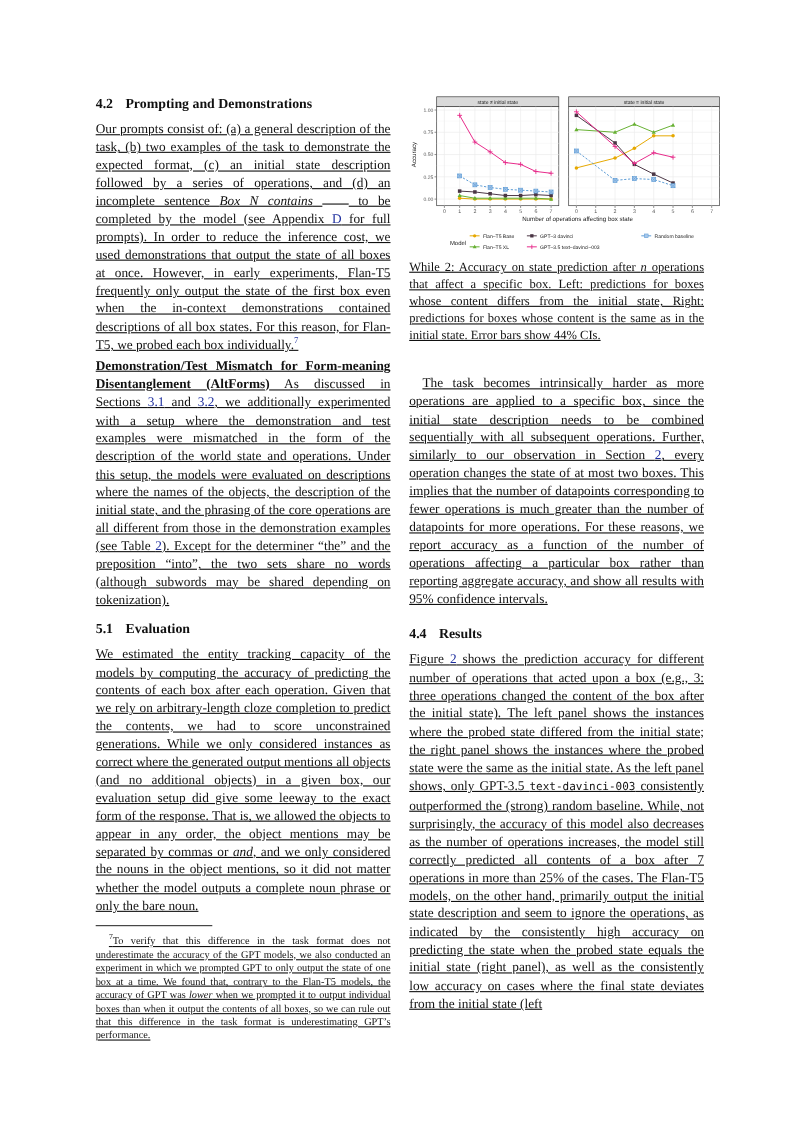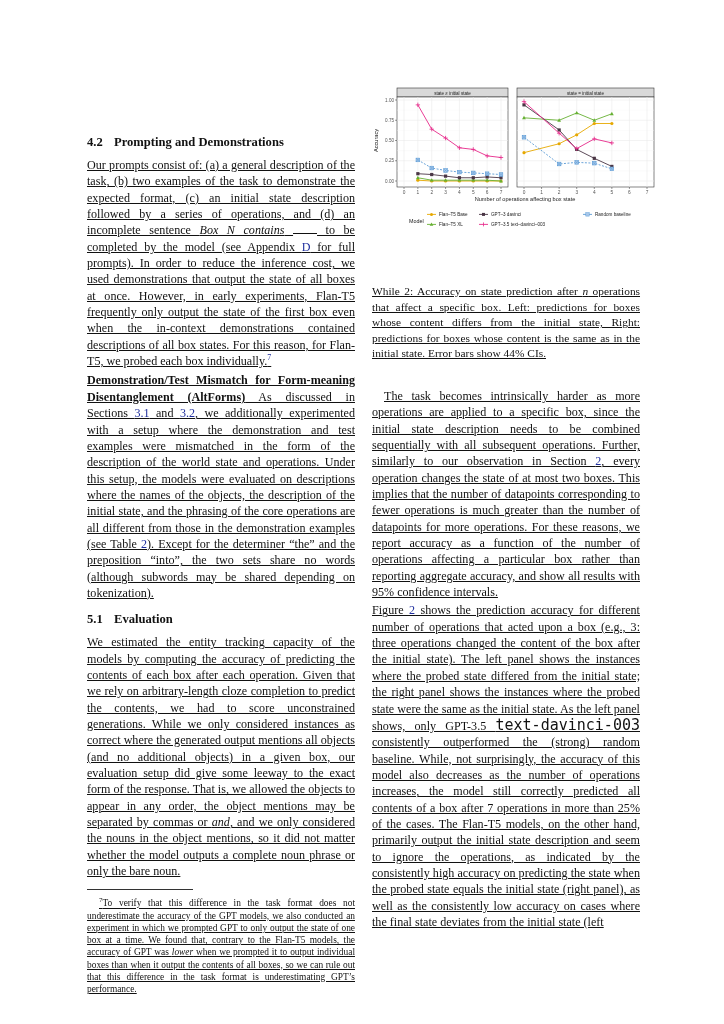--- a/index.html
+++ b/index.html
@@ -1,26 +1,26 @@
 <!DOCTYPE html>
 <html><head>
 <meta charset="utf-8">
 <style>
   html, body { margin: 0; padding: 0; background: #ffffff; }
   body { width: 724px; height: 1024px; position: relative; overflow: hidden;
          font-family: "Liberation Serif", "DejaVu Serif", serif; color: #111; }
-  .col { position: absolute; width: 268px; margin-top: 48px; }
+  .col { position: absolute; width: 268px; }
   .col-left { left: 87px; top: 86px; }
   .col-right { left: 372px; top: 236px; }
   .sec-title { font-weight: bold; font-size: 12.6px; margin: 0 0 7px 0; line-height: 16px; }
   .sec-title .num { display: inline-block; width: 27px; }
   p { margin: 0; font-size: 12.1px; line-height: 16.35px; text-align: justify; hyphens: manual; text-decoration: underline; }
   p.indent { text-indent: 12px; }
   .link { color: #1f2f9e; }
-  .mono { font-family: "DejaVu Sans Mono", "Liberation Mono", monospace; font-size: 15px; }
+  .mono { font-family: "DejaVu Sans Mono", "Liberation Mono", monospace; font-size: 10px; }
   .bold { font-weight: bold; }
   .blank { display: inline-block; width: 24px; border-bottom: 1px solid #111; height: 10px; vertical-align: baseline; }
   .fn-rule { width: 106px; border-top: 0.8px solid #333; margin: 10px 0 4px 0; }
   .footnote { font-size: 9.4px; line-height: 12.2px; text-align: justify; }
   .footnote sup { font-size: 7px; }
   sup.fnref { font-size: 8px; color: #1f2f9e; vertical-align: super; line-height: 0; }
   .caption { font-size: 11.4px; line-height: 15.6px; text-align: justify; }
   
   #figure { position: absolute; left: 365px; top: 84px; width: 292px; height: 150px; }
   #figure svg text { font-family: "Liberation Sans", "DejaVu Sans", sans-serif; }
@@ -255,14 +255,17 @@
 
   <div class="fn-rule"></div>
   <p class="footnote"><span style="display:inline-block;width:12px;"></span><sup>7</sup><span>To verify that this difference in the task format does not underestimate the accuracy of the GPT models, we also conducted an experiment in which we prompted GPT to only output the state of one box at a time. We found that, contrary to the Flan-T5 models, the accuracy of GPT was </span><i>lower</i><span> when we prompted it to output individual boxes than when it output the contents of all boxes, so we can rule out that this difference in the task format is underestimating GPT’s performance.</span></p>
 </div>
 
 <div class="col col-right">
   <p class="caption"><span>While 2:  Accuracy on state prediction after </span><i>n</i><span> operations that affect a specific box.  Left: predictions for boxes whose content differs from the initial state, Right: predictions for boxes whose content is the same as in the initial state. Error bars show 44% CIs.</span></p>
 
   <p class="indent" style="margin-top:26px;"><span>The task becomes intrinsically harder as more operations are applied to a specific box, since the initial state description needs to be combined sequentially with all subsequent operations. Further, similarly to our observation in Section </span><a class="link">2</a><span>, every operation changes the state of at most two boxes. This implies that the number of datapoints corresponding to fewer operations is much greater than the number of datapoints for more operations. For these reasons, we report accuracy as a function of the number of operations affecting a particular box rather than reporting aggregate accuracy, and show all results with 95% confidence intervals.</span></p>
 
+  <div class="sec-title" style="margin-top:16px;">
+    <span class="num">4.4</span><span>Results</span>
+  </div>
   <p style="margin-top:2px;"><span>Figure </span><a class="link">2</a><span> shows the prediction accuracy for different number of operations that acted upon a box (e.g., 3:  three operations changed the content of the box after the initial state). The left panel shows the instances where the probed state differed from the initial state; the right panel shows the instances where the probed state were the same as the initial state.  As the left panel shows, only GPT-3.5 </span><span class="mono">text-davinci-003</span><span> consistently outperformed the (strong) random baseline. While, not surprisingly, the accuracy of this model also decreases as the number of operations increases, the model still correctly predicted all contents of a box after 7 operations in more than 25% of the cases.  The Flan-T5 models, on the other hand, primarily output the initial state description and seem to ignore the operations, as indicated by the consistently high accuracy on predicting the state when the probed state equals the initial state (right panel), as well as the consistently low accuracy on cases where the final state deviates from the initial state (left</span></p>
 </div>
 
 </body></html>

